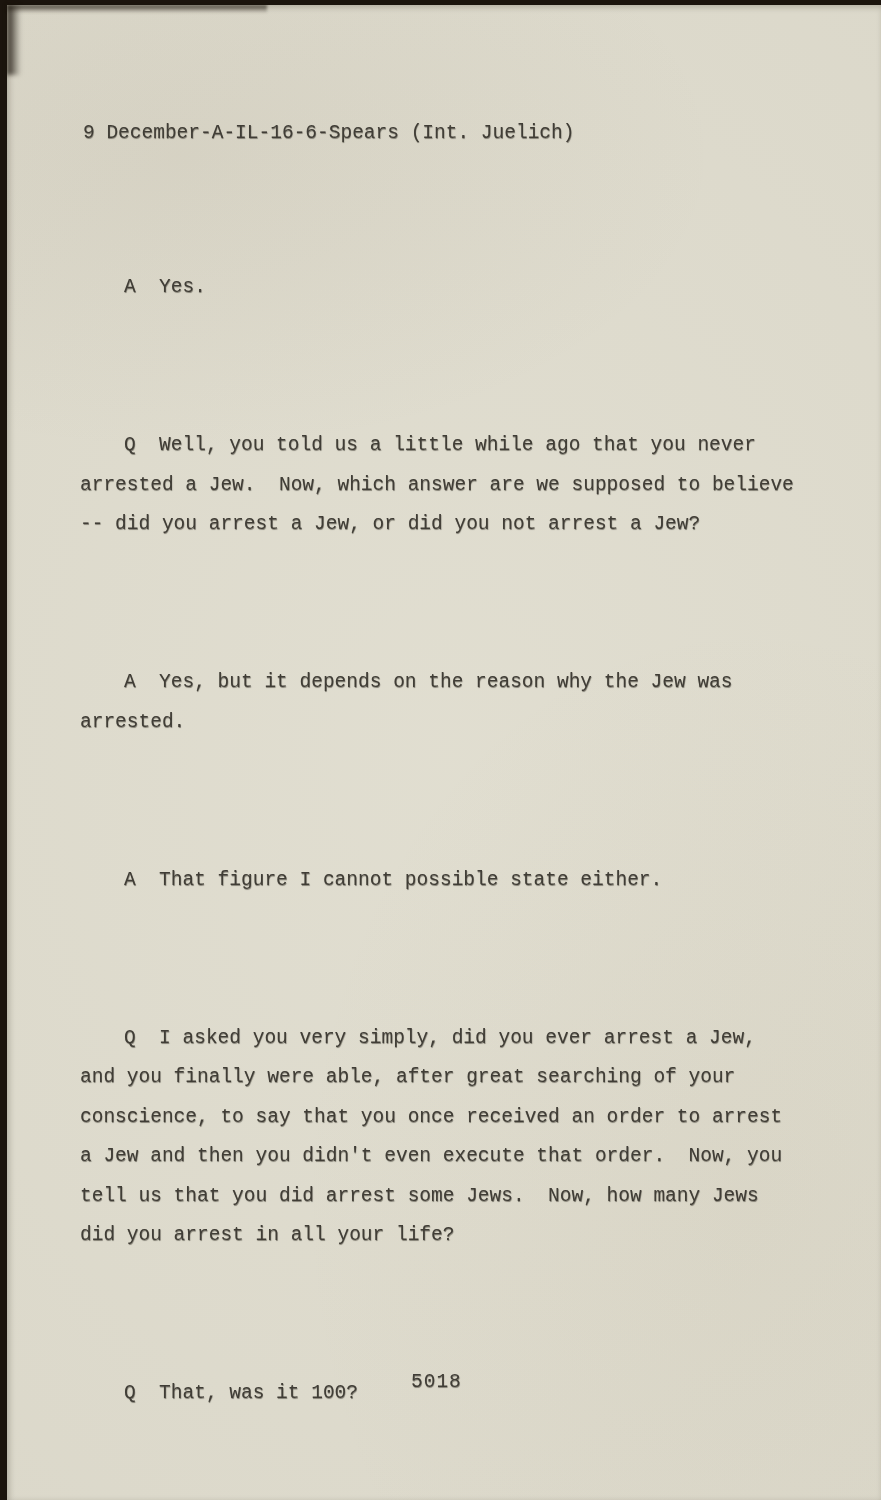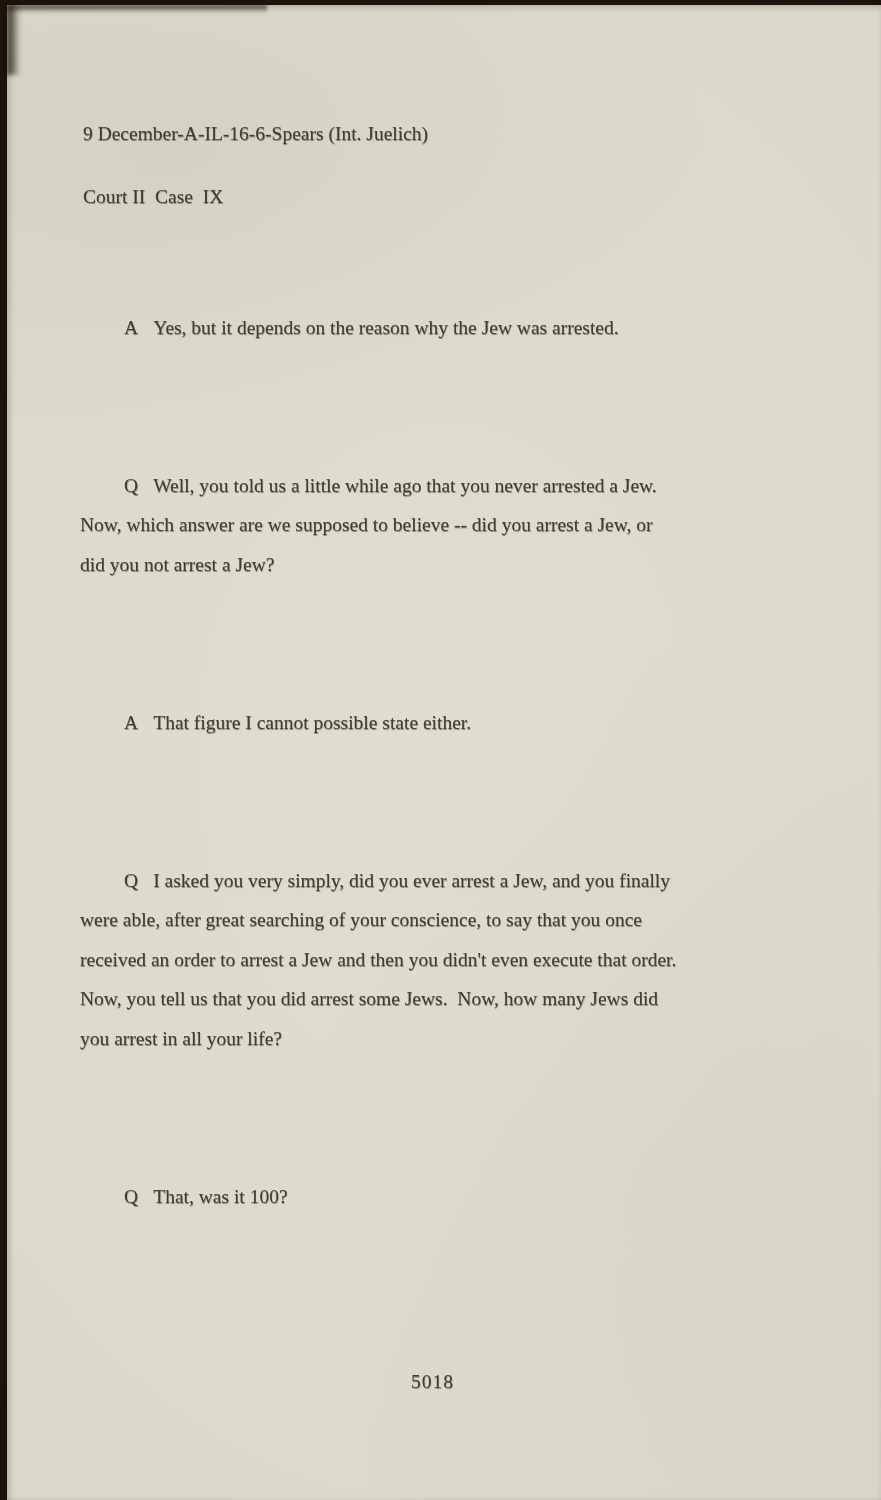--- a/index.html
+++ b/index.html
@@ -1,20 +1,20 @@
 <!DOCTYPE html>
 <html style="--paper: #dfdcce; --scan_edge: #1b140d; --ink: #403d36;"><head>
 <meta charset="utf-8">
 <style>
   :root {
     --paper: #dfdcce;
     --scan_edge: #1b140d;
     --ink: #403d36;
   }
-  * { margin: 0; padding: 0; box-sizing: border-box; font-family: Liberation Serif, serif; }
+  * { margin: 0; padding: 0; box-sizing: border-box; }
   html, body { background: #555; }
   .scan {
     position: relative;
     width: 881px;
     height: 1500px;
     background: var(--scan_edge);
     overflow: hidden;
     font-family: "Liberation Mono", "DejaVu Sans Mono", monospace;
   }
   .paper {
@@ -82,28 +82,28 @@
   }
 </style>
 </head>
 <body>
 
 <div class="scan">
   <div class="paper">
 
     <div class="header typewriter">
       <div>9 December-A-IL-16-6-Spears (Int. Juelich)</div>
-      <div>Court II  Case  IX</div>
     </div>
 
     <div class="transcript typewriter">
+  <p><span class="speaker">A</span><span class="entry-text">Yes.</span></p>
+
+  <p><span class="speaker">Q</span><span class="entry-text">Well, you told us a little while ago that you never arrested a Jew.  Now, which answer are we supposed to believe -- did you arrest a Jew, or did you not arrest a Jew?</span></p>
 
   <p><span class="speaker">A</span><span class="entry-text">Yes, but it depends on the reason why the Jew was arrested.</span></p>
-
-  <p><span class="speaker">Q</span><span class="entry-text">Well, you told us a little while ago that you never arrested a Jew.  Now, which answer are we supposed to believe -- did you arrest a Jew, or did you not arrest a Jew?</span></p>
 
   <p><span class="speaker">A</span><span class="entry-text">That figure I cannot possible state either.</span></p>
 
   <p><span class="speaker">Q</span><span class="entry-text">I asked you very simply, did you ever arrest a Jew, and you finally were able, after great searching of your conscience, to say that you once received an order to arrest a Jew and then you didn't even execute that order.  Now, you tell us that you did arrest some Jews.  Now, how many Jews did you arrest in all your life?</span></p>
 
   <p><span class="speaker">Q</span><span class="entry-text">That, was it 100?</span></p>
 
   
 
   

